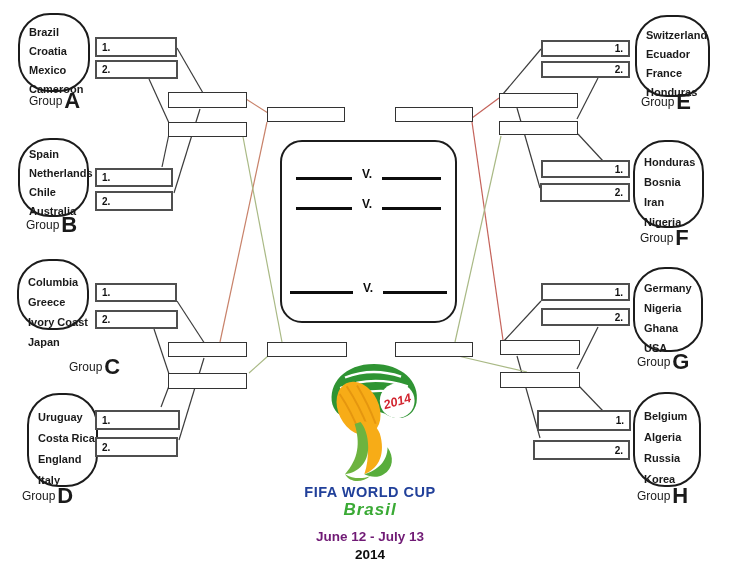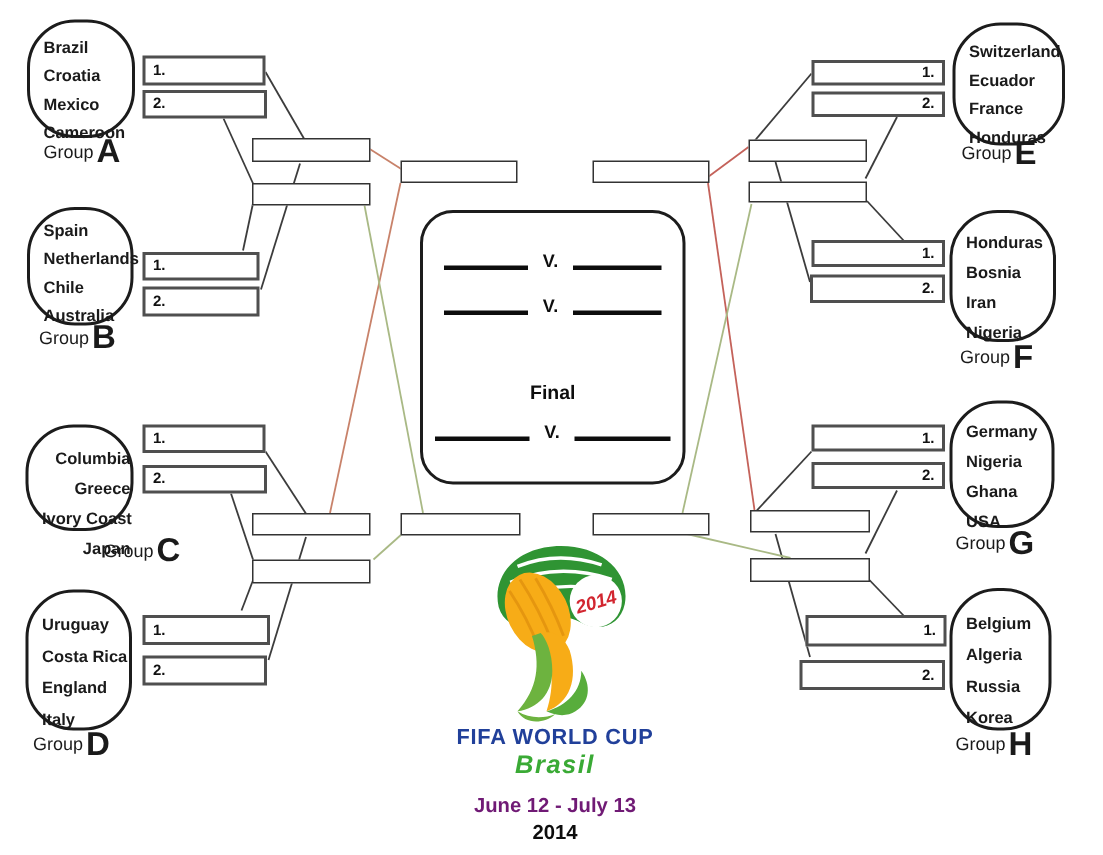--- a/index.html
+++ b/index.html
@@ -98,31 +98,31 @@
 <div class="group-box" style="left:18px;top:138px;width:71px;height:79px;padding-top:5px;line-height:19px;">
   <div class="team">Spain</div>
   <div class="team">Netherlands</div>
   <div class="team">Chile</div>
   <div class="team">Australia</div>
 </div>
 <div class="group-label" style="left:26px;top:212px;">
   <span class="word">Group</span><span class="letter">B</span>
 </div>
 
-<div class="group-box" style="left:17px;top:283px;width:72px;height:71px;padding-top:11px;line-height:20px;text-align:right;">
+<div class="group-box" style="left:17px;top:259px;width:72px;height:71px;padding-top:11px;line-height:20px;">
   <div class="team">Columbia</div>
   <div class="team">Greece</div>
   <div class="team">Ivory Coast</div>
   <div class="team">Japan</div>
 </div>
 <div class="group-label" style="left:28px;top:354px;margin-left:41px;">
   <span class="word">Group</span><span class="letter">C</span>
 </div>
 
-<div class="group-box" style="left:17px;top:393px;width:71px;height:94px;padding-top:12px;line-height:21px;">
+<div class="group-box" style="left:27px;top:393px;width:71px;height:94px;padding-top:12px;line-height:21px;">
   <div class="team">Uruguay</div>
   <div class="team">Costa Rica</div>
   <div class="team">England</div>
   <div class="team">Italy</div>
 </div>
 <div class="group-label" style="left:22px;top:483px;">
   <span class="word">Group</span><span class="letter">D</span>
 </div>
 
 <div class="group-box" style="left:635px;top:15px;width:75px;height:82px;padding-top:9px;line-height:19px;">
@@ -233,21 +233,20 @@
   <div class="vrow" style="top:25px;">
     <span class="blank b56"></span>
     <span class="vs">V.</span>
     <span class="blank b59"></span>
   </div>
   <div class="vrow" style="top:55px;">
     <span class="blank b56"></span>
     <span class="vs">V.</span>
     <span class="blank b59"></span>
   </div>
-  <div class="final-label">Final</div>
   <div class="vrow" style="top:139px;">
     <span class="blank b63"></span>
     <span class="vs">V.</span>
     <span class="blank b64"></span>
   </div>
 </div>
 
 <svg class="logo" width="116" height="122" viewBox="0 0 120 124">
 
   <path d="M60,2 C30,2 12,22 17,44 C21,57 35,62 47,55 C55,50 66,50 74,55 C88,62 101,56 104,42 C108,20 88,2 60,2 Z" fill="#2f9433"></path>

